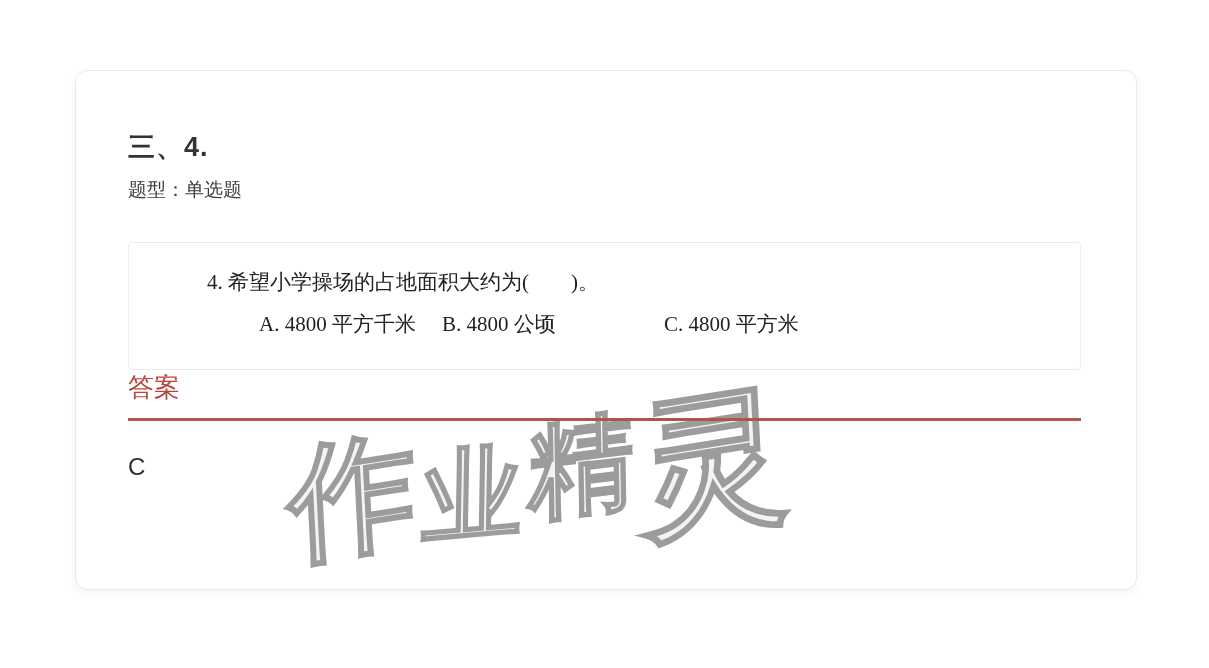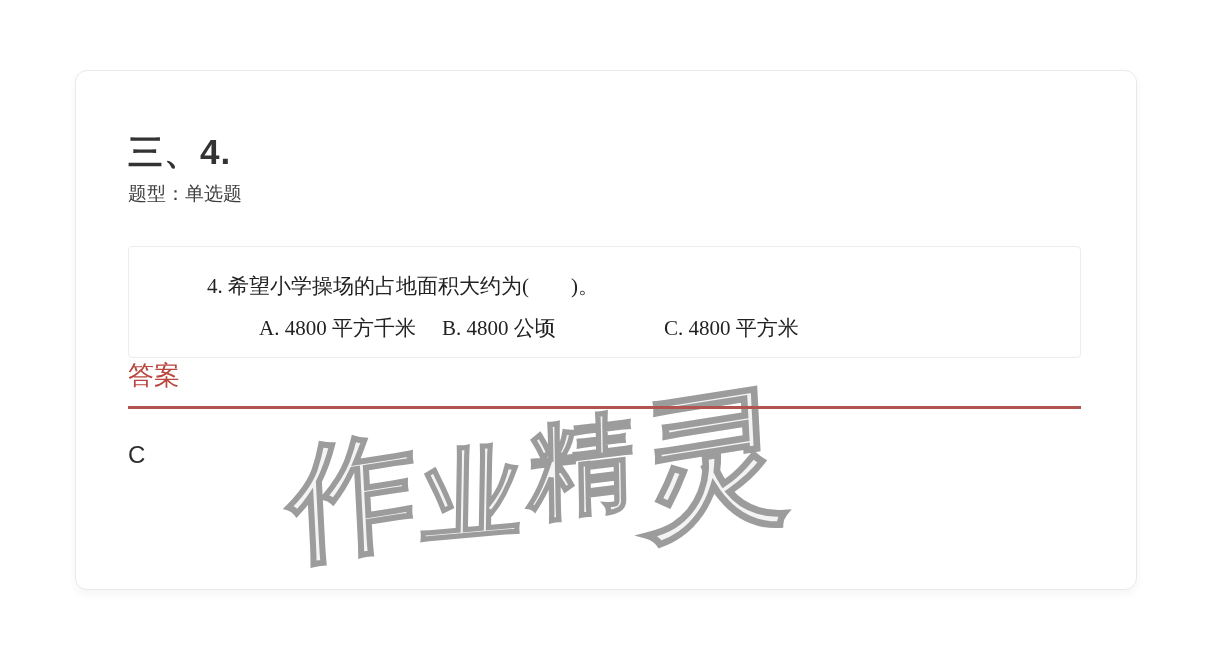--- a/index.html
+++ b/index.html
@@ -23,38 +23,38 @@
     left:75px;top:70px;
     width:1062px;height:520px;
     background:#ffffff;
     border:1px solid var(--border-light,#e9e9e9);
     border-radius:12px;
     box-shadow:0 4px 10px rgba(0,0,0,0.045);
     padding:58px 55px 0 52px;
   }
   .page-title{
     margin:0;
-    font-size:35px;
+    font-size:27px;
     font-weight:bold;
     color:var(--text-dark,#333);
     letter-spacing:1px;
     position:relative;z-index:2;
   }
   .qtype{
-    margin-top:5px;
+    margin-top:12px;
     font-family:Liberation Serif, serif;
     font-size:19px;
     color:#3d3d3d;
     position:relative;z-index:2;
   }
   .question-box{
     margin-top:39px;
     border:1px solid #ececec;
     border-radius:4px;
-    padding:25px 10px 15px 78px;
+    padding:25px 10px 31px 78px;
     font-family:"Liberation Serif", serif;
     font-size:21px;
     color:#222222;
     position:relative;z-index:2;
     background:#ffffff;
   }
   .stem{
     white-space:pre;
     line-height:28px;
   }

